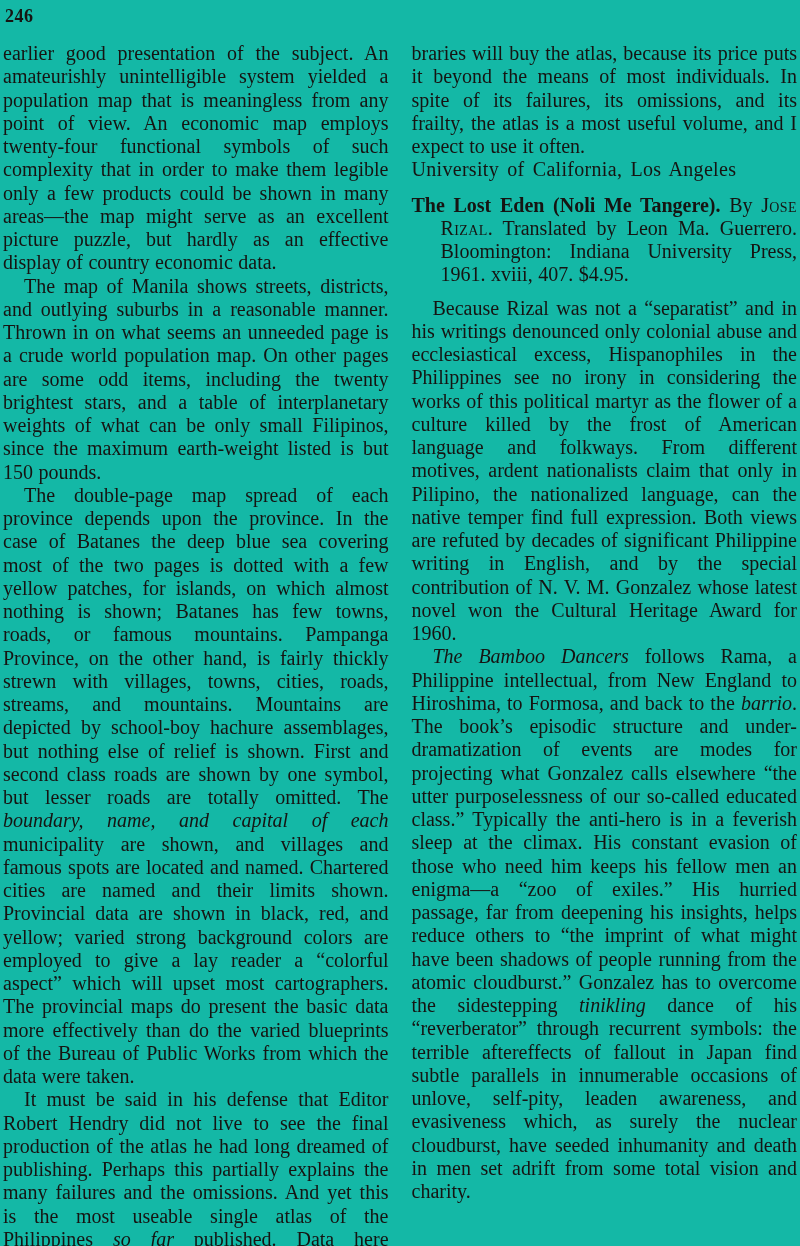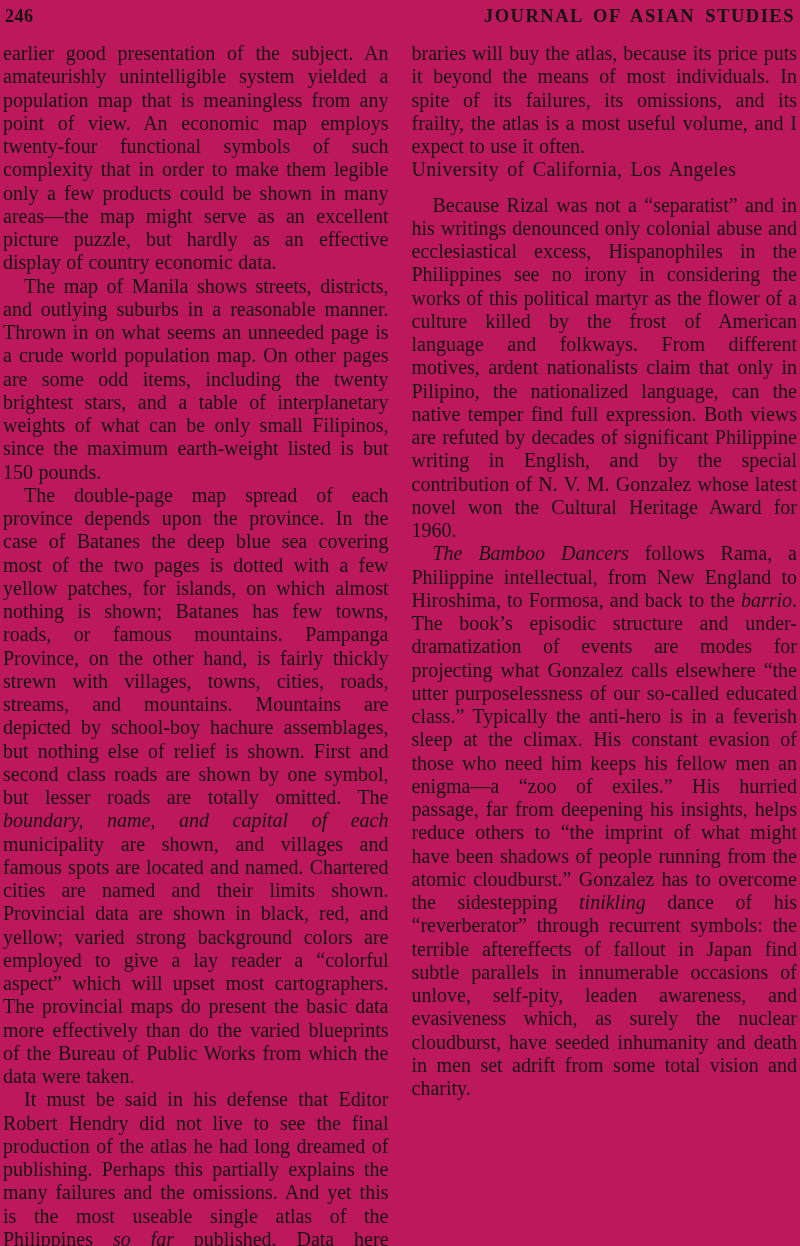--- a/index.html
+++ b/index.html
@@ -4,21 +4,21 @@
 <style>
   html, body {
     margin: 0;
     padding: 0;
     background: #fdfdfb;
   }
   .page {
     position: relative;
     width: 800px;
     height: 1246px;
-    background: #be185d;
+    background: #14b8a6;
     color: #161412;
     font-family: "Liberation Serif", "DejaVu Serif", serif;
     overflow: hidden;
     box-sizing: border-box;
     padding: 4px 3px 0 3px;
   }
   .header {
     display: flex;
     justify-content: space-between;
     align-items: baseline;
@@ -80,39 +80,39 @@
   .run-i { font-style: italic; }
   .run-sc { font-variant: small-caps; letter-spacing: 0.4px; }
 </style>
 </head>
 <body>
 
 <div class="page">
 
   <div class="header">
     <span class="page-number">246</span>
-    <span class="journal-title">JOURNAL OF ASIAN STUDIES</span>
   </div>
 
   <div class="columns">
 
     <div class="col">
       <p class="noindent"><span>earlier good presentation of the subject. An amateurishly unintelligible system yielded a population map that is meaningless from any point of view. An economic map employs twenty-four functional symbols of such complexity that in order to make them legible only a few products could be shown in many areas—the map might serve as an excellent picture puzzle, but hardly as an effective display of country economic data.</span></p>
       <p><span>The map of Manila shows streets, districts, and outlying suburbs in a reasonable manner. Thrown in on what seems an unneeded page is a crude world population map. On other pages are some odd items, including the twenty brightest stars, and a table of interplanetary weights of what can be only small Filipinos, since the maximum earth-weight listed is but 150 pounds.</span></p>
       <p><span>The double-page map spread of each province depends upon the province. In the case of Batanes the deep blue sea covering most of the two pages is dotted with a few yellow patches, for islands, on which almost nothing is shown; Batanes has few towns, roads, or famous mountains. Pampanga Province, on the other hand, is fairly thickly strewn with villages, towns, cities, roads, streams, and mountains. Mountains are depicted by school-boy hachure assemblages, but nothing else of relief is shown. First and second class roads are shown by one symbol, but lesser roads are totally omitted. The </span><span class="run-i">boundary, name, and capital of each</span><span> municipality are shown, and villages and famous spots are located and named. Chartered cities are named and their limits shown. Provincial data are shown in black, red, and yellow; varied strong background colors are employed to give a lay reader a “colorful aspect” which will upset most cartographers. The provincial maps do present the basic data more effectively than do the varied blueprints of the Bureau of Public Works from which the data were taken.</span></p>
       <p><span>It must be said in his defense that Editor Robert Hendry did not live to see the final production of the atlas he had long dreamed of publishing. Perhaps this partially explains the many failures and the omissions. And yet this is the most useable single atlas of the Philippines </span><span class="run-i">so far</span><span> published. Data here presented are hard to come by from other sources outside the Philippines. It is to be hoped that many li-</span></p>
     </div>
 
     <div class="col">
       <p class="noindent"><span>braries will buy the atlas, because its price puts it beyond the means of most individuals. In spite of its failures, its omissions, and its frailty, the atlas is a most useful volume, and I expect to use it often.</span></p>
 
 
       <div class="affiliation">University of California, Los Angeles</div>
 
       <div class="citations">
+        <p class="citation"><span class="run-b">The Lost Eden (Noli Me Tangere).</span><span> By </span><span class="run-sc">Jose Rizal</span><span>. Translated by Leon Ma. Guerrero. Bloomington: Indiana University Press, 1961. xviii, 407. $4.95.</span></p>
       </div>
 
       <p><span>Because Rizal was not a “separatist” and in his writings denounced only colonial abuse and ecclesiastical excess, Hispanophiles in the Philippines see no irony in considering the works of this political martyr as the flower of a culture killed by the frost of American language and folkways. From different motives, ardent nationalists claim that only in Pilipino, the nationalized language, can the native temper find full expression. Both views are refuted by decades of significant Philippine writing in English, and by the special contribution of N. V. M. Gonzalez whose latest novel won the Cultural Heritage Award for 1960.</span></p>
       <p><span class="run-i">The Bamboo Dancers</span><span> follows Rama, a Philippine intellectual, from New England to Hiroshima, to Formosa, and back to the </span><span class="run-i">barrio</span><span>. The book’s episodic structure and under-dramatization of events are modes for projecting what Gonzalez calls elsewhere “the utter purposelessness of our so-called educated class.” Typically the anti-hero is in a feverish sleep at the climax. His constant evasion of those who need him keeps his fellow men an enigma—a “zoo of exiles.” His hurried passage, far from deepening his insights, helps reduce others to “the imprint of what might have been shadows of people running from the atomic cloudburst.” Gonzalez has to overcome the sidestepping </span><span class="run-i">tinikling</span><span> dance of his “reverberator” through recurrent symbols: the terrible aftereffects of fallout in Japan find subtle parallels in innumerable occasions of unlove, self-pity, leaden awareness, and evasiveness which, as surely the nuclear cloudburst, have seeded inhumanity and death in men set adrift from some total vision and charity.</span></p>
     </div>
 
   </div>
 </div>
 
 </body></html>

